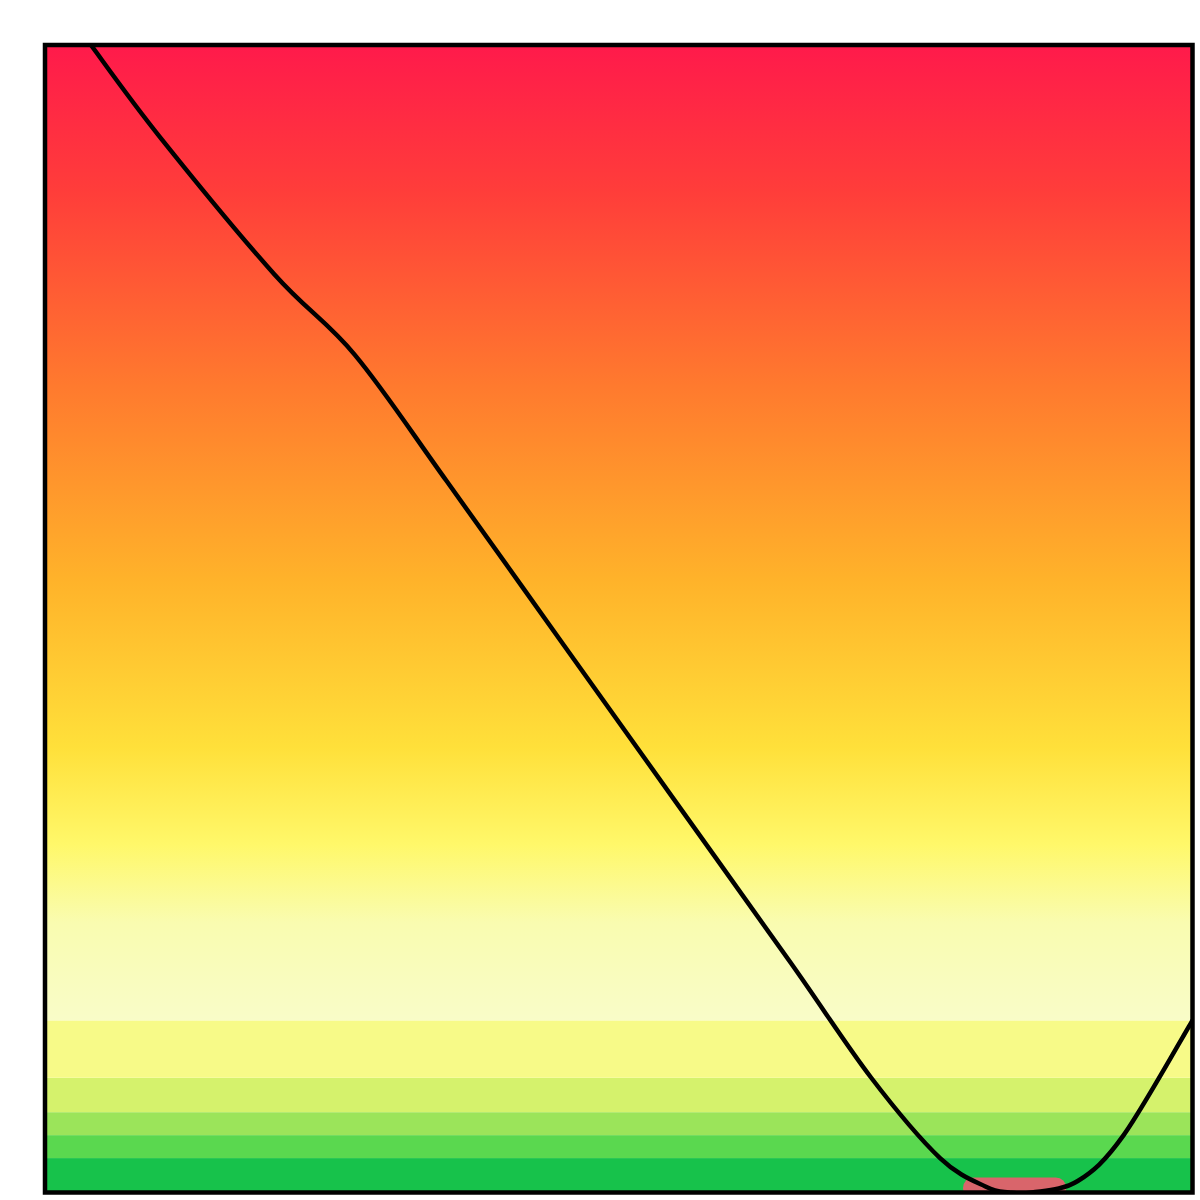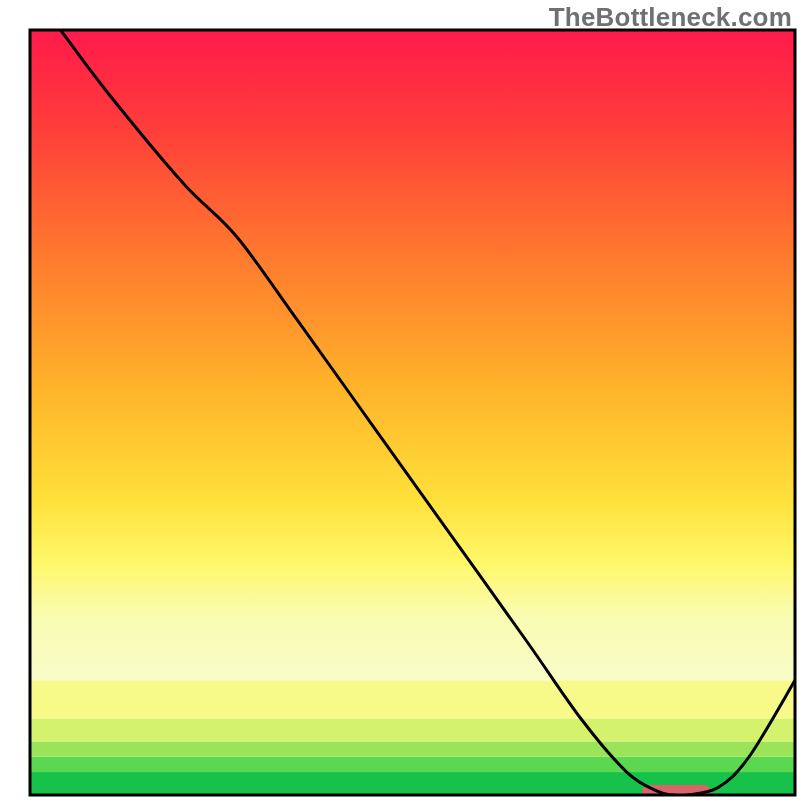--- a/index.html
+++ b/index.html
@@ -27,21 +27,20 @@
     user-select: none;
   }
   svg {
     display: block;
   }
 </style>
 </head>
 <body>
 
 <div class="chart-wrapper">
-  <div class="watermark">TheBottleneck.com</div>
   <svg id="chart-svg" width="800" height="800" viewBox="0 0 800 800">
       <defs>
         <linearGradient id="bg-grad" x1="0" y1="0" x2="0" y2="1">
           <stop offset="0%" stop-color="#ff1a4b"></stop>
           <stop offset="15%" stop-color="#ff3d3a"></stop>
           <stop offset="35%" stop-color="#ff7a2e"></stop>
           <stop offset="55.00000000000001%" stop-color="#ffb32a"></stop>
           <stop offset="72%" stop-color="#ffe03a"></stop>
           <stop offset="82%" stop-color="#fff86a"></stop>
           <stop offset="90%" stop-color="#f9fcb0"></stop>

